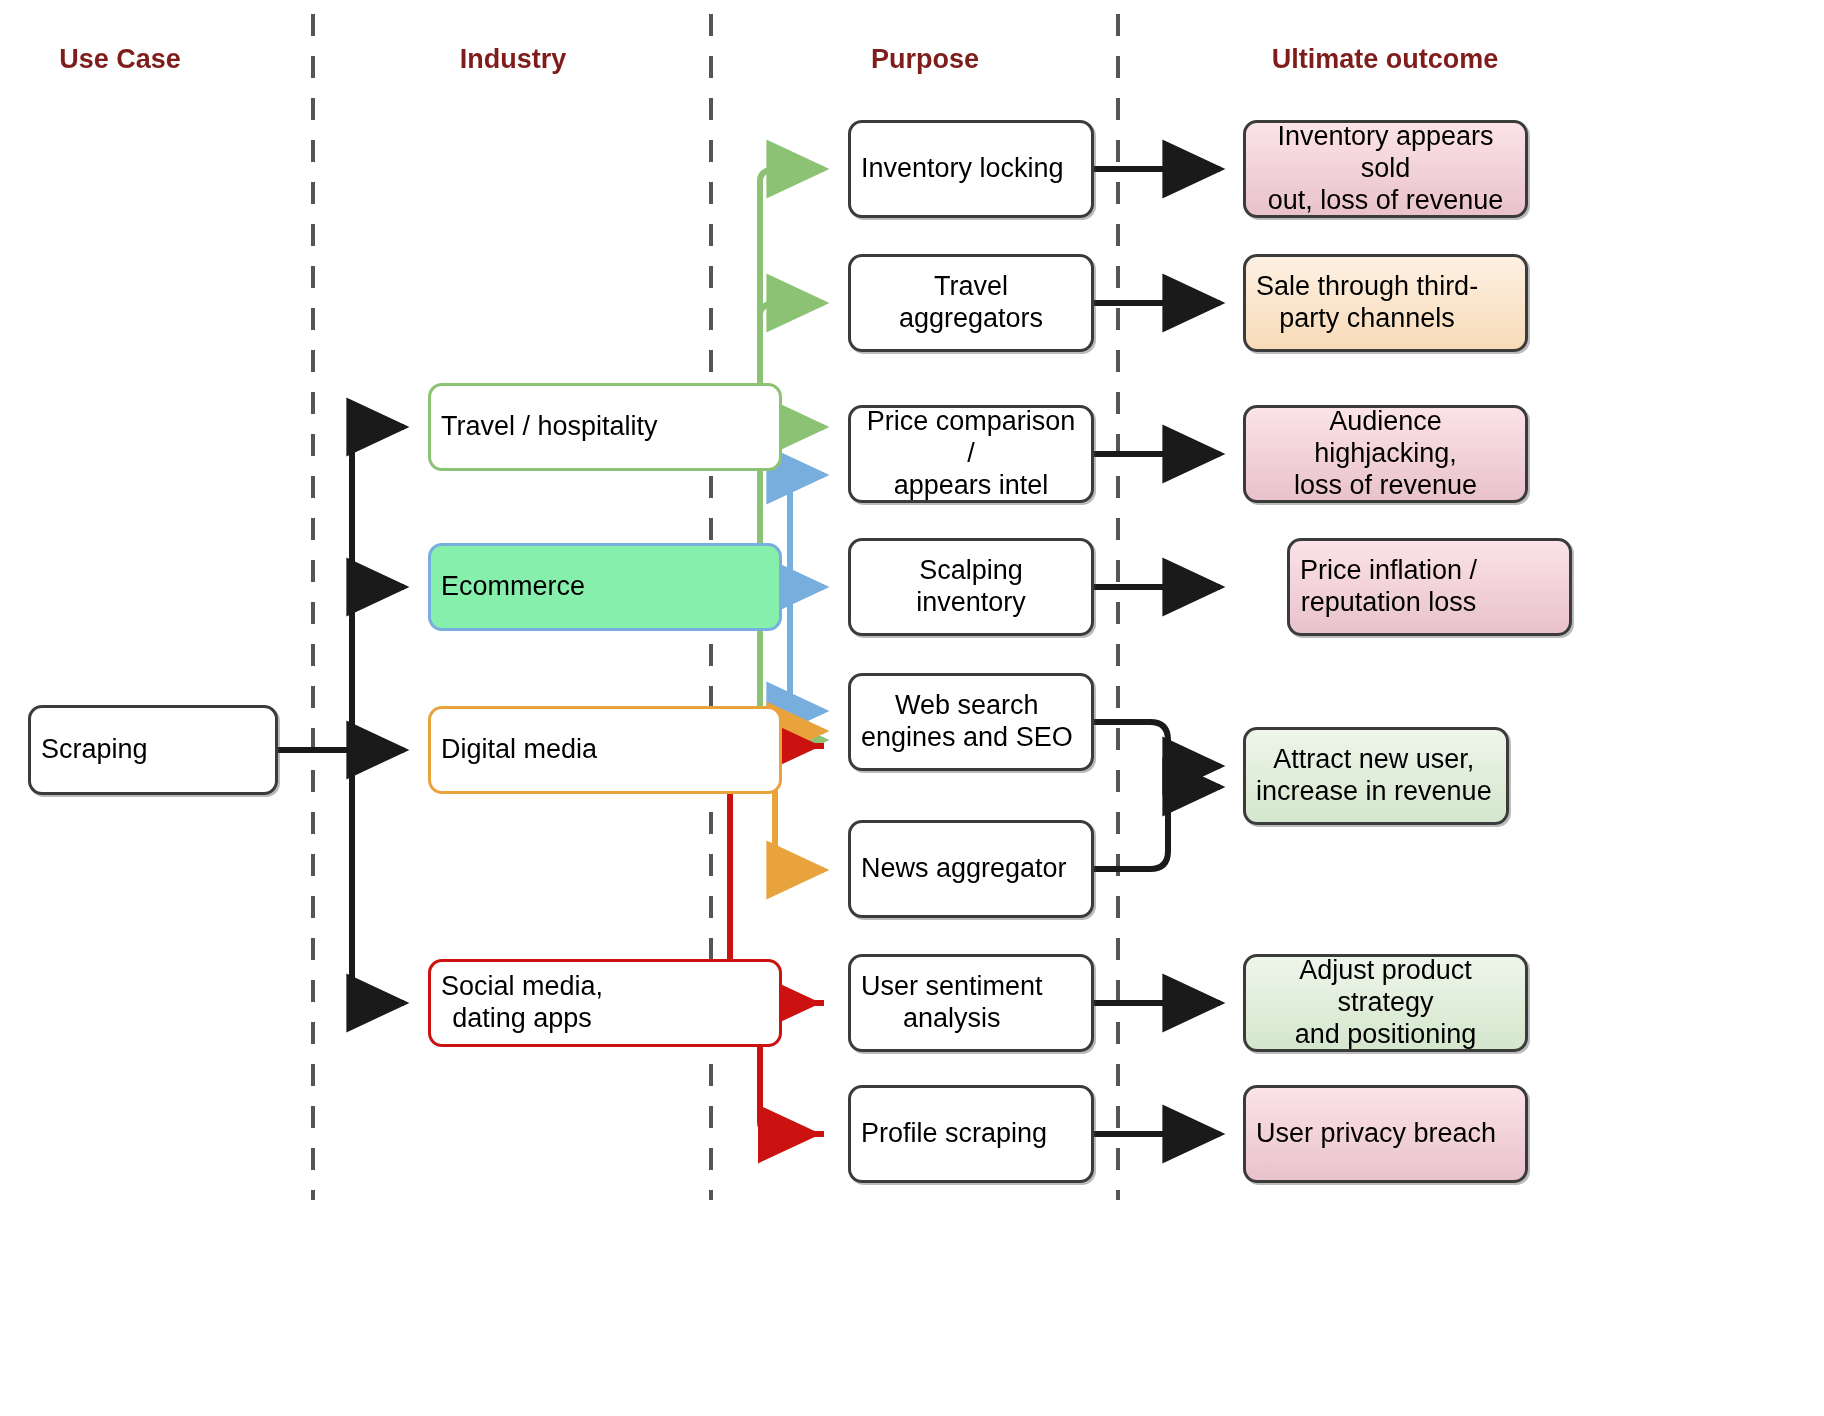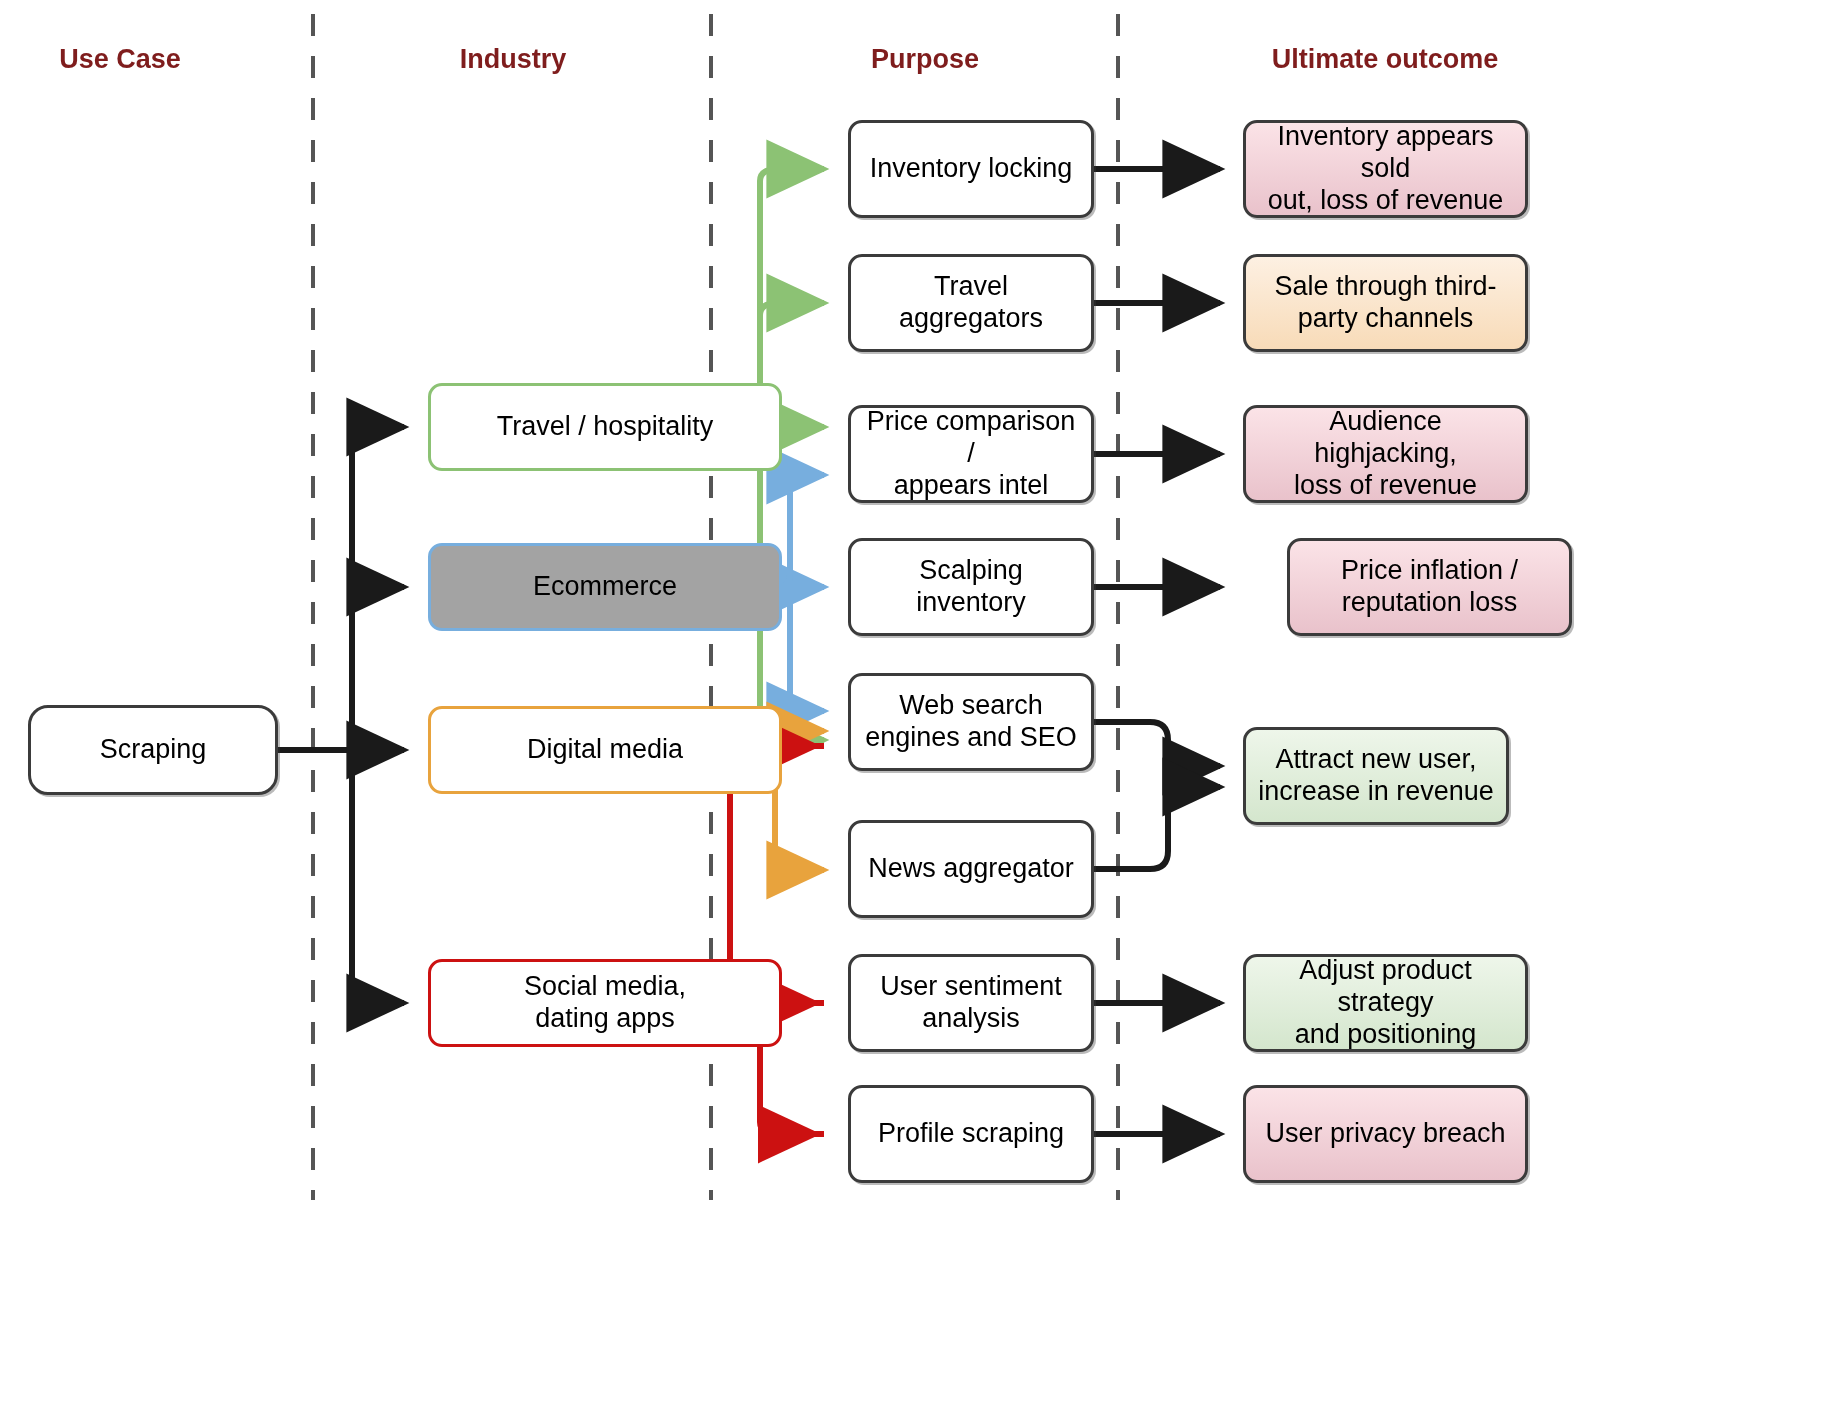--- a/index.html
+++ b/index.html
@@ -1,23 +1,23 @@
 <!DOCTYPE html>
 <html><head>
 <meta charset="utf-8">
 <style>
   html,body{margin:0;padding:0;background:#ffffff;}
   body{width:1824px;height:1416px;font-family:"Liberation Sans",sans-serif;overflow:hidden;}
   #stage{position:relative;width:1824px;height:1416px;background:#fff;}
   svg.layer{position:absolute;left:0;top:0;width:1824px;height:1416px;}
   .colhdr{position:absolute;font-weight:bold;font-size:27px;color:#7f1d1d;text-align:center;white-space:nowrap;}
-  .node{position:absolute;box-sizing:border-box;display:flex;align-items:center;justify-content:center;text-align:center;border-radius:14px;font-size:27px;line-height:1.18;color:#000;padding:8px 10px;}
+  .node{position:absolute;box-sizing:border-box;display:flex;align-items:center;justify-content:flex-start;text-align:center;border-radius:14px;font-size:27px;line-height:1.18;color:#000;padding:8px 10px;}
   .node.plain{background:#ffffff;border:3px solid #3b3b3b;box-shadow:2px 2px 0 rgba(60,60,60,.35);}
   .node.green{background:#ffffff;border:3px solid #8cc274;}
-  .node.blue{background:#a3a3a3;border:3px solid #77aede;}
+  .node.blue{background:#86efac;border:3px solid #77aede;}
   .node.orange{background:#ffffff;border:3px solid #e8a33d;}
   .node.red{background:#ffffff;border:3px solid #cc1111;}
   .node.out-pink{background:linear-gradient(180deg,#fbe3e7 0%,#e9c2cb 100%);border:3px solid #3b3b3b;box-shadow:2px 2px 0 rgba(60,60,60,.35);}
   .node.out-peach{background:linear-gradient(180deg,#fdf0e2 0%,#f8dbb8 100%);border:3px solid #3b3b3b;box-shadow:2px 2px 0 rgba(60,60,60,.35);}
   .node.out-green{background:linear-gradient(180deg,#eef6ea 0%,#d4e6cd 100%);border:3px solid #3b3b3b;box-shadow:2px 2px 0 rgba(60,60,60,.35);}
   .node span{display:block;}
 </style>
 </head>
 <body>
 
@@ -95,21 +95,21 @@
         <path d="M1094,1134 L1220,1134" marker-end="url(#ah-black)"></path>
       </g>
     </g>
   </svg>
 
   <div class="colhdr" style="left:0px;top:44px;width:240px;">Use Case</div>
   <div class="colhdr" style="left:393px;top:44px;width:240px;">Industry</div>
   <div class="colhdr" style="left:805px;top:44px;width:240px;">Purpose</div>
   <div class="colhdr" style="left:1225px;top:44px;width:320px;">Ultimate outcome</div>
 
-  <div class="node plain" style="left:28px;top:705px;width:250px;height:90px;border-radius:20px;">
+  <div class="node plain" style="left:28px;top:705px;width:250px;height:90px;">
     <span>Scraping</span>
   </div>
 
   <div class="node green" style="left:428px;top:383px;width:354px;height:88px;">
     <span>Travel / hospitality</span>
   </div>
   <div class="node blue" style="left:428px;top:543px;width:354px;height:88px;">
     <span>Ecommerce</span>
   </div>
   <div class="node orange" style="left:428px;top:706px;width:354px;height:88px;">

